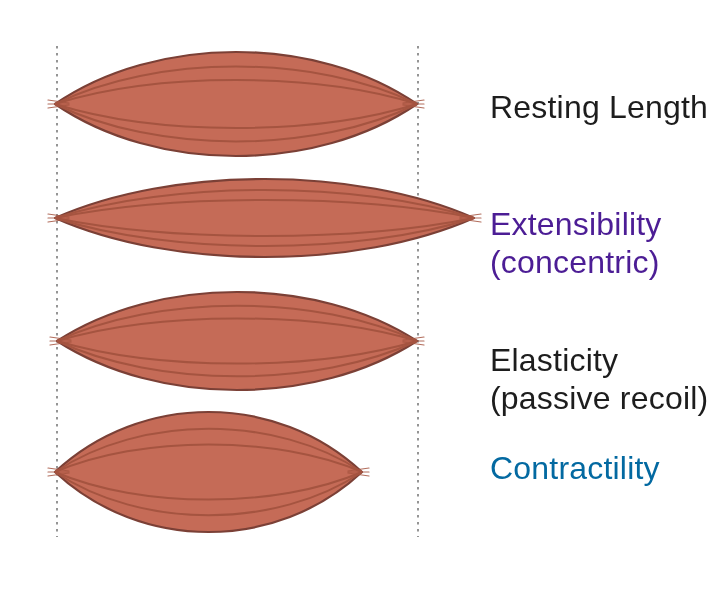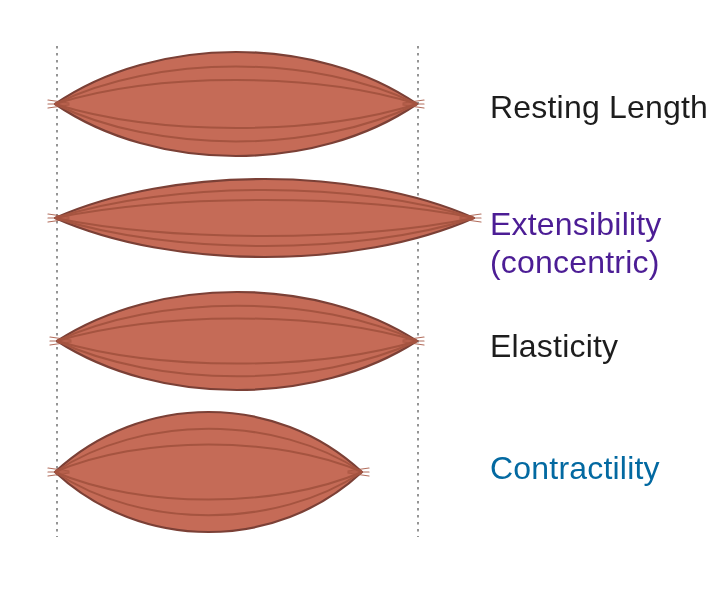--- a/index.html
+++ b/index.html
@@ -95,21 +95,22 @@
 
   <div class="label" style="top: 88px; color: rgb(29, 29, 29);">
     <div>Resting Length</div>
   </div>
 
   <div class="label" style="top: 205px; color: #4c1d95;">
     <div>Extensibility</div>
     <div>(concentric)</div>
   </div>
 
-  <div class="label" style="top: 327px; color: rgb(29, 29, 29);">
+  <div class="label" style="top: 341px; color: rgb(29, 29, 29);">
     <div>Elasticity</div>
+    <div>(passive recoil)</div>
   </div>
 
   <div class="label" style="top: 449px; color: #0369a1;">
     <div>Contractility</div>
   </div>
 
 </div>
 
 </body></html>

